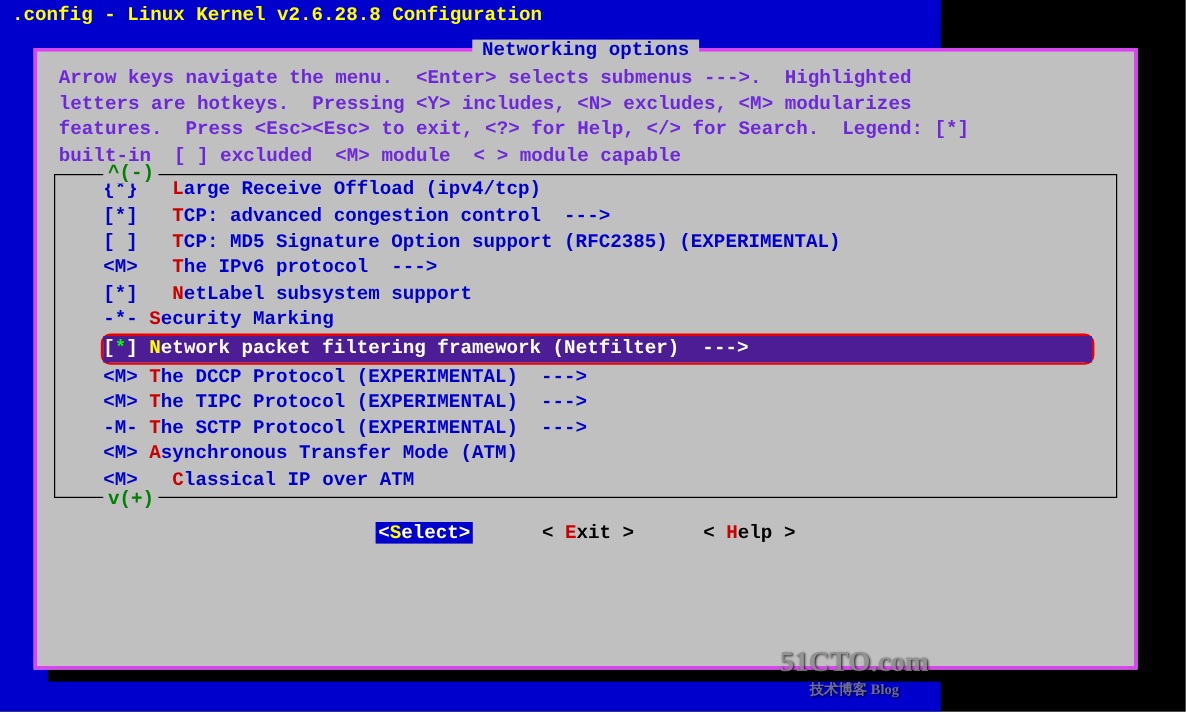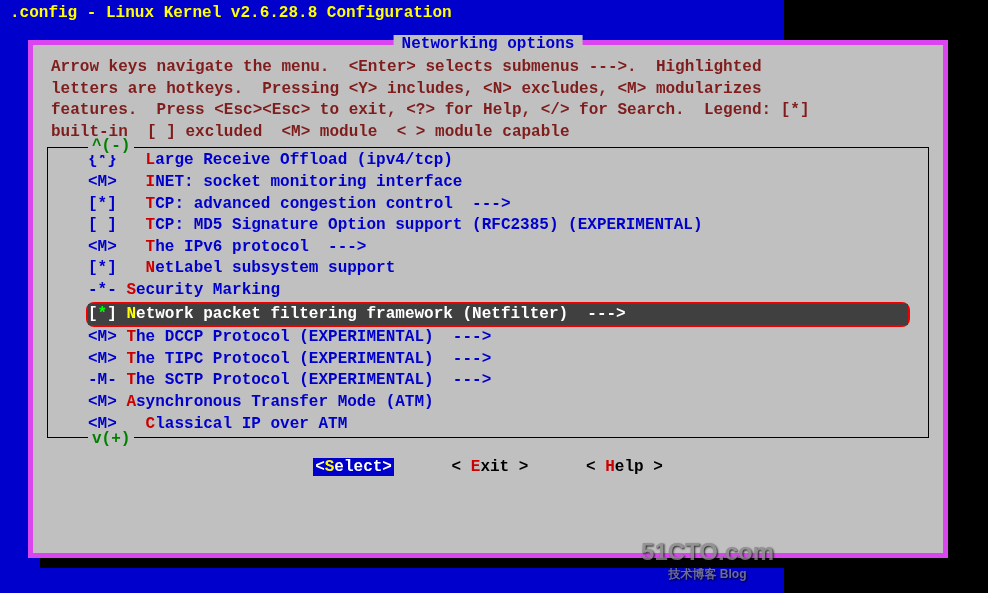--- a/index.html
+++ b/index.html
@@ -33,34 +33,34 @@
   width: 920px;
   height: 518px;
 }
 .dialog {
   position: absolute;
   top: 40px;
   left: 28px;
   width: 920px;
   height: 518px;
   background: #c0c0c0;
-  border: 5px solid #d946ef;
+  border: 3px solid #d946ef;
 }
 .dialog-title {
   position: absolute;
   top: -10px;
   left: 50%;
   transform: translateX(-50%);
   background: #c0c0c0;
   color: #0000cc;
   padding: 0 8px;
   font-weight: bold;
 }
 .help-text {
-  color: #7f1d1d;
+  color: #6d28d9;
   padding: 12px 18px 4px 18px;
   line-height: 1.35;
   white-space: pre-wrap;
 }
 .menu-box {
   margin: 0 14px 8px 14px;
   border: 1px solid #000;
   position: relative;
   padding: 2px 0;
   background: #c0c0c0;
@@ -85,21 +85,21 @@
 }
 .menu-item {
   color: #0000cc;
   padding: 0 0 0 40px;
   line-height: 1.35;
   white-space: pre;
   cursor: pointer;
 }
 .menu-item .hk { color: #cc0000; }
 .menu-item.selected {
-  background: #404040;
+  background: #4c1d95;
   color: #fff;
   margin: 0 20px 0 40px;
   padding-left: 0;
 }
 .menu-item.selected .hk { color: #ffff00; }
 .menu-item.selected .star { color: #00ff00; }
 .red-outline {
   border: 2px solid #ee0000;
   border-radius: 8px;
   margin: 0 18px 0 38px;
@@ -123,21 +123,21 @@
   background: #0000cc;
   color: #fff;
   padding: 0 2px;
 }
 .btn.active .hk { color: #ffff00; }
 .watermark {
   position: absolute;
   right: 10px;
   bottom: 10px;
   color: #888;
-  font-family: Liberation Sans, sans-serif;
+  font-family: Liberation Serif, serif;
   font-size: 24px;
   text-align: right;
   text-shadow: 1px 1px 2px #000;
   opacity: 0.8;
 }
 .watermark .sub {
   font-size: 12px;
   text-align: center;
 }
 </style>
@@ -154,21 +154,20 @@
 
     <div class="help-text"><span>Arrow keys navigate the menu.  &lt;Enter&gt; selects submenus ---&gt;.  Highlighted</span>
 <span>letters are hotkeys.  Pressing &lt;Y&gt; includes, &lt;N&gt; excludes, &lt;M&gt; modularizes</span>
 <span>features.  Press &lt;Esc&gt;&lt;Esc&gt; to exit, &lt;?&gt; for Help, &lt;/&gt; for Search.  Legend: [*]</span>
 <span>built-in  [ ] excluded  &lt;M&gt; module  &lt; &gt; module capable</span></div>
 
     <div class="menu-box">
       <div class="scroll-up">^(-)</div>
 
       <div class="menu-item"><span>{*}   </span><span class="hk">L</span><span>arge Receive Offload (ipv4/tcp)</span></div>
-      <div class="menu-item"><span>&lt;M&gt;   </span><span class="hk">I</span><span>NET: socket monitoring interface</span></div>
       <div class="menu-item"><span>[*]   </span><span class="hk">T</span><span>CP: advanced congestion control  ---&gt;</span></div>
       <div class="menu-item"><span>[ ]   </span><span class="hk">T</span><span>CP: MD5 Signature Option support (RFC2385) (EXPERIMENTAL)</span></div>
       <div class="menu-item"><span>&lt;M&gt;   </span><span class="hk">T</span><span>he IPv6 protocol  ---&gt;</span></div>
       <div class="menu-item"><span>[*]   </span><span class="hk">N</span><span>etLabel subsystem support</span></div>
       <div class="menu-item"><span>-*- </span><span class="hk">S</span><span>ecurity Marking</span></div>
 
       <div class="red-outline">
         <div class="menu-item selected"><span>[</span><span class="star">*</span><span>] </span><span class="hk">N</span><span>etwork packet filtering framework (Netfilter)  ---&gt;</span></div>
       </div>
 

